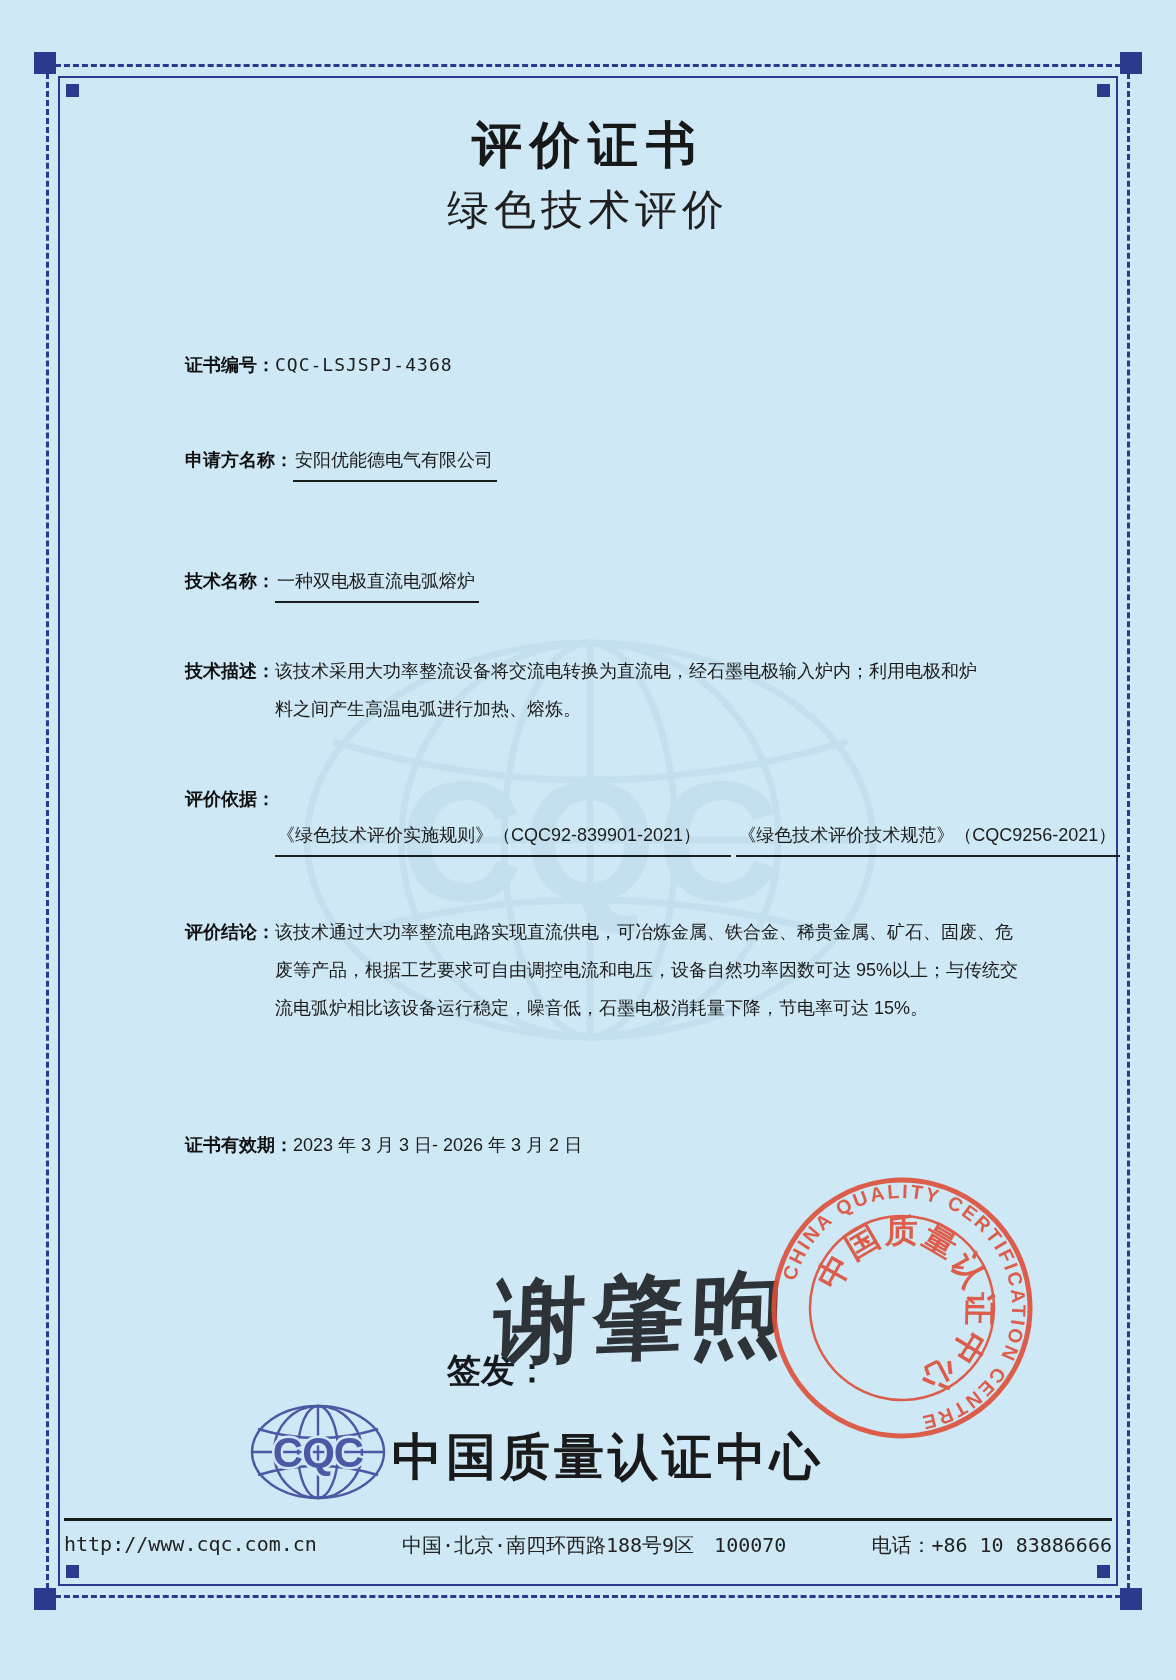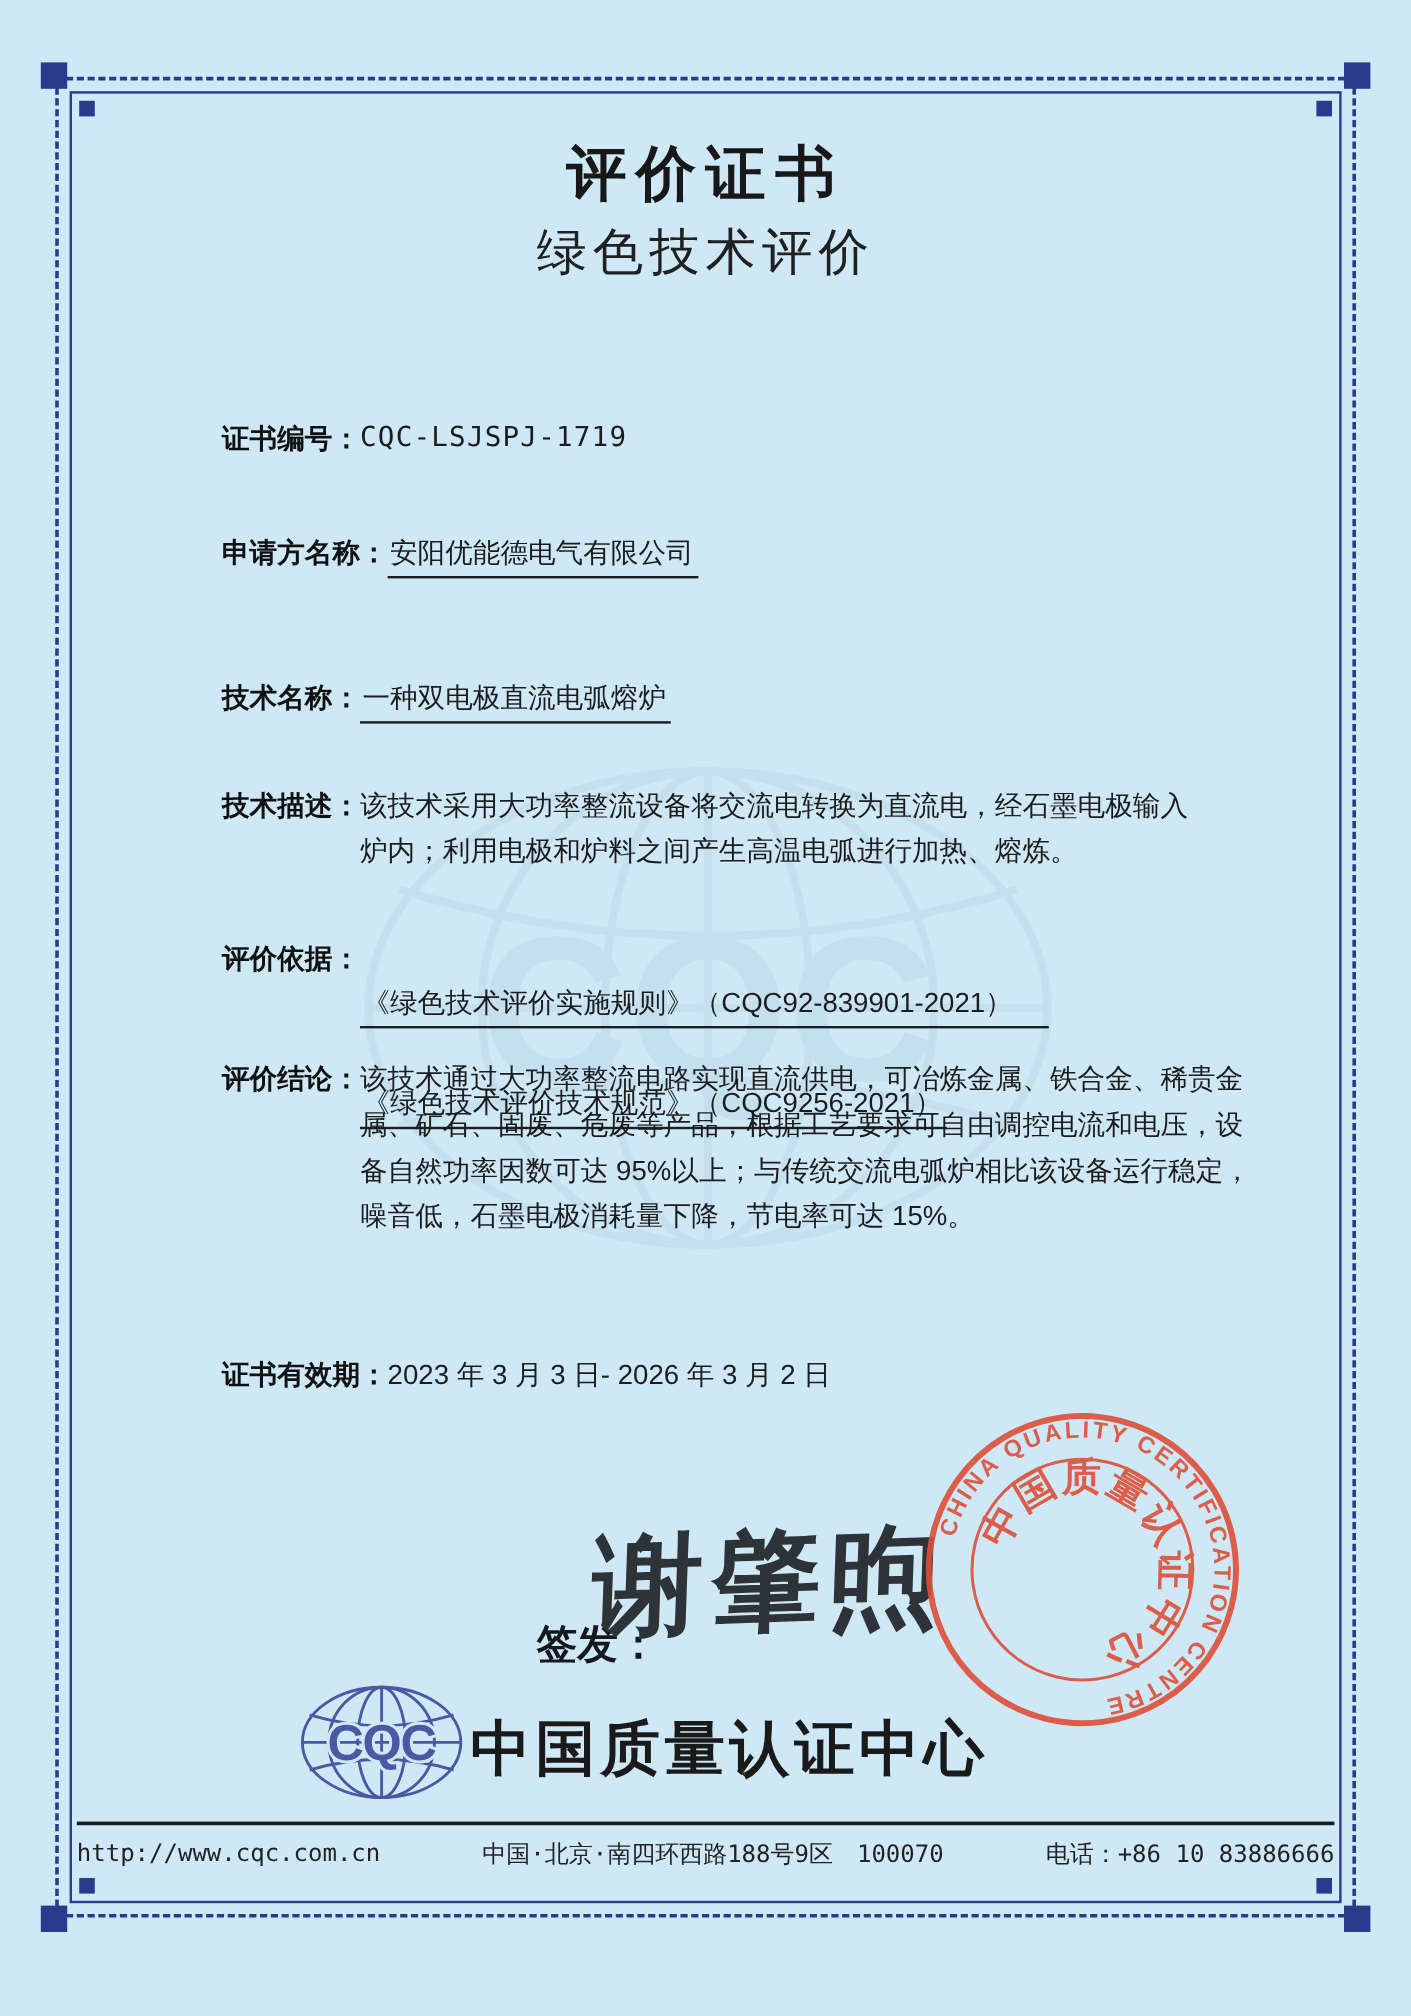--- a/index.html
+++ b/index.html
@@ -39,21 +39,21 @@
   .subtitle{
     position:absolute;top:182px;left:0;width:100%;
     text-align:center;font-size:42px;font-weight:normal;
     letter-spacing:5px;color:#202020;
   }
 
   
   .field{
     position:absolute;left:185px;
     display:flex;align-items:flex-start;
-    font-size:23px;line-height:38px;
+    font-size:18px;line-height:38px;
   }
   .flabel{font-weight:bold;white-space:nowrap;color:#111;}
   .fvalue{color:#1c1c1c;}
   .latin{font-family:"DejaVu Sans Mono","Liberation Mono",monospace;letter-spacing:1px;}
   .u{border-bottom:2px solid #1d1d1d;padding:0 4px 1px 2px;display:inline-block;}
   .u-long{padding-right:30px;}
   .wrap{display:block;}
   .basis-lines div{margin-bottom:7px;margin-top:36px;}
 
   
@@ -121,21 +121,21 @@
   <div class="sq bl-big"></div>
   <div class="sq bl-sm"></div>
   <div class="sq br-big"></div>
   <div class="sq br-sm"></div>
 
   <div class="title">评价证书</div>
   <div class="subtitle">绿色技术评价</div>
 
   <div class="field" style="top:346px">
     <span class="flabel">证书编号：</span>
-    <span class="fvalue latin">CQC-LSJSPJ-1719</span>
+    <span class="fvalue latin">CQC-LSJSPJ-4368</span>
   </div>
 
   <div class="field" style="top:441px">
     <span class="flabel">申请方名称：</span>
     <span class="fvalue u">安阳优能德电气有限公司</span>
   </div>
 
   <div class="field" style="top:562px">
     <span class="flabel">技术名称：</span>
     <span class="fvalue u">一种双电极直流电弧熔炉</span>
@@ -147,21 +147,21 @@
   </div>
 
   <div class="field" style="top:780px">
     <span class="flabel">评价依据：</span>
     <div class="fvalue basis-lines">
       <div class="u u-long">《绿色技术评价实施规则》（CQC92-839901-2021）</div>
       <div class="u">《绿色技术评价技术规范》（CQC9256-2021）</div>
     </div>
   </div>
 
-  <div class="field" style="top:880px">
+  <div class="field" style="top:913px">
     <span class="flabel">评价结论：</span>
     <span class="fvalue wrap" style="width:748px">该技术通过大功率整流电路实现直流供电，可冶炼金属、铁合金、稀贵金属、矿石、固废、危废等产品，根据工艺要求可自由调控电流和电压，设备自然功率因数可达 95%以上；与传统交流电弧炉相比该设备运行稳定，噪音低，石墨电极消耗量下降，节电率可达 15%。</span>
   </div>
 
   <div class="field" style="top:1126px">
     <span class="flabel">证书有效期：</span>
     <span class="fvalue">2023 年 3 月 3 日- 2026 年 3 月 2 日</span>
   </div>
 
   <div class="sign-label">签发：</div>

